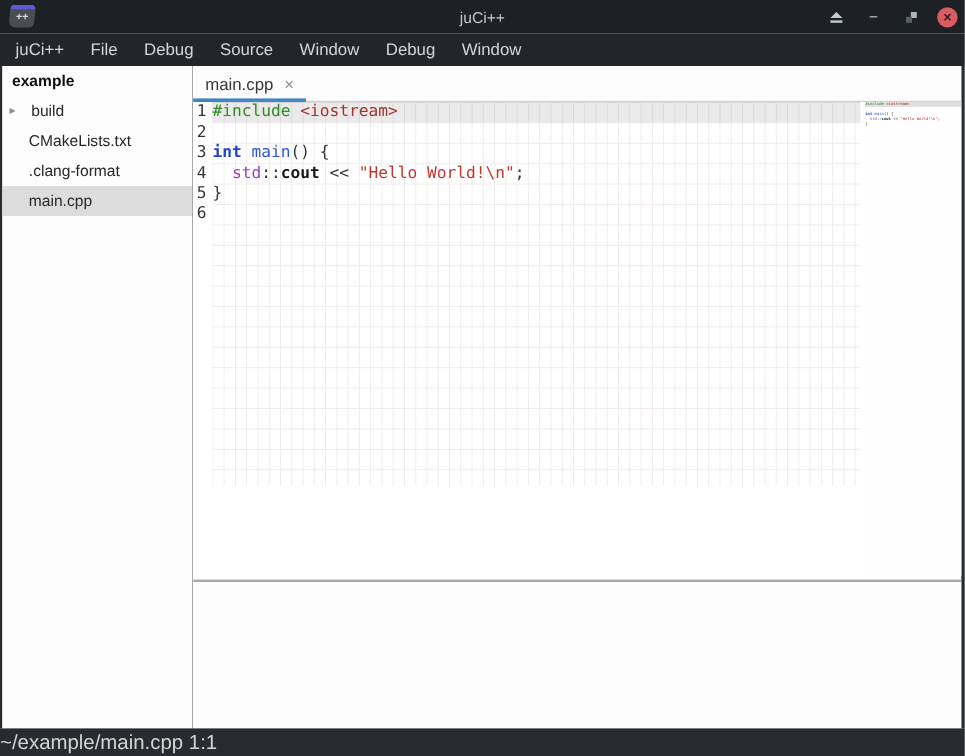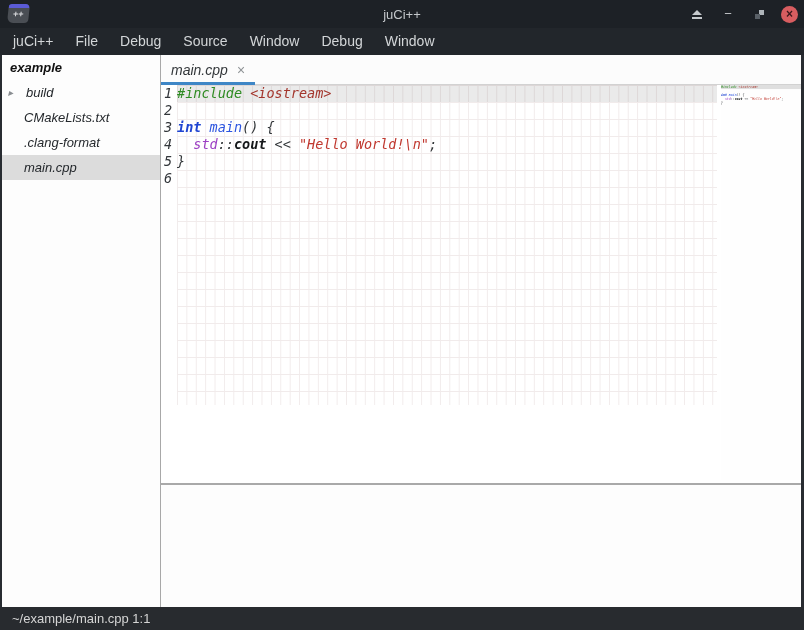--- a/index.html
+++ b/index.html
@@ -38,21 +38,21 @@
   
   .tex { background-image:
     repeating-linear-gradient(105deg, rgba(110,135,145,0.055) 0 1px, transparent 1px 84px),
     repeating-linear-gradient(63deg,  rgba(110,135,145,0.045) 0 1px, transparent 1px 61px),
     repeating-linear-gradient(152deg, rgba(110,135,145,0.04)  0 1px, transparent 1px 118px),
     repeating-linear-gradient(20deg,  rgba(110,135,145,0.03)  0 1px, transparent 1px 150px); }
 
   
   .content { position:absolute; top:55px; left:0; width:804px; height:552px;
     display:flex; background:#fff;
-    border-left:2px solid #282c31; border-right:3px solid #282c31;font-style:italic; }
+    border-left:2px solid #282c31; border-right:3px solid #282c31; }
 
   
   .sidebar { width:159px; border-right:1px solid #a8a8a8; background:#fdfdfd; overflow:hidden; }
   .tree-header { height:25px; line-height:25px; padding-left:8px; font-size:13px; font-weight:bold; color:#111; }
   .tree-row { height:25px; line-height:25px; display:flex; align-items:center; font-size:13px; color:#24282c; cursor:default; }
   .tree-row.selected { background:#dcdcdc; }
   .expander { width:16px; margin-left:6px; color:#8a8e92; font-size:10px; text-align:left; }
   .indent { width:22px; }
   .tree-label { white-space:nowrap; }
   .tree-row .expander + .tree-label { margin-left:2px; }
@@ -94,21 +94,21 @@
   .minimap { position:absolute; right:0; top:0; width:80px; height:100%; background:#fefefe; overflow:hidden; }
   .map-content { transform:scale(0.24); transform-origin:0 0; width:417%; }
   .map-content .code-line.current { background:rgba(0,0,0,0.12); }
 
   
   .splitter { height:2px; background:#a9a9a9; margin-top:3px; }
   .bottom-panel { flex:1; background:#fdfdfd; }
 
   
   .statusbar { position:absolute; left:0; bottom:0; width:804px; height:23px;
-    background:#282b2f; color:#d5d5d5; font-size:13px; line-height:23px; padding-left:12px; }
+    background:#282b2f; color:#d5d5d5; font-size:17px; line-height:23px; padding-left:0; }
 </style>
 </head>
 <body>
 
 <div class="window">
 
   <div class="titlebar">
     <div class="logo">++</div>
     <div class="win-title">juCi++</div>
     <div class="controls">

